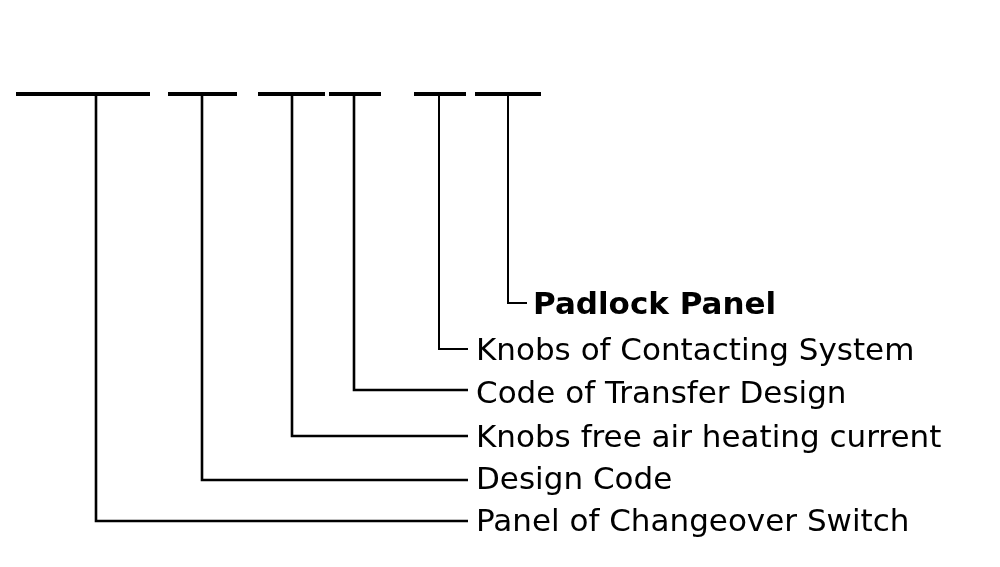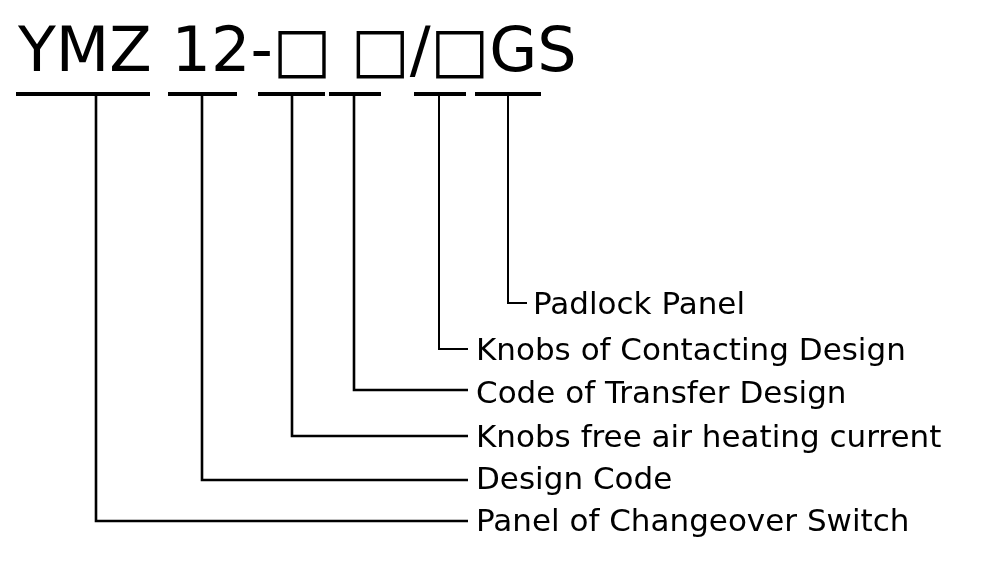--- a/index.html
+++ b/index.html
@@ -42,21 +42,20 @@
     color: #000000;
     white-space: pre;
     font-weight: 400;
   }
 </style>
 </head>
 <body>
 
 <div id="canvas">
 
-  <div class="code-title">YMZ 12-□ □/□GS</div>
 
   <svg id="diagram-svg" viewBox="0 0 1000 567" xmlns="http://www.w3.org/2000/svg" aria-hidden="true">
     <g id="underlines" stroke="#000000" stroke-linecap="butt" fill="none">
         <line x1="475" y1="94" x2="541" y2="94" stroke-width="4"></line>
         <line x1="414" y1="94" x2="466" y2="94" stroke-width="4"></line>
         <line x1="329" y1="94" x2="381" y2="94" stroke-width="4"></line>
         <line x1="258" y1="94" x2="325" y2="94" stroke-width="4"></line>
         <line x1="168" y1="94" x2="237" y2="94" stroke-width="4"></line>
         <line x1="16" y1="94" x2="150" y2="94" stroke-width="4"></line>
       </g>
@@ -64,21 +63,21 @@
         <path d="M 508 94 L 508 303 L 527 303" stroke-width="2"></path>
         <path d="M 439 94 L 439 349 L 468 349" stroke-width="2"></path>
         <path d="M 354 94 L 354 390 L 468 390" stroke-width="2.6"></path>
         <path d="M 292 94 L 292 436 L 468 436" stroke-width="2.6"></path>
         <path d="M 202 94 L 202 480 L 468 480" stroke-width="2.6"></path>
         <path d="M 96 94 L 96 521 L 468 521" stroke-width="2.6"></path>
       </g>
   </svg>
 
   <div id="labels-layer">
-      <div class="label" style="left: 533px; top: 286px;">Padlock Panel</div>
-      <div class="label" style="left: 476px; top: 332px;">Knobs of Contacting Design</div>
+      <div class="label" style="left: 533px; top: 286px; font-weight: bold;">Padlock Panel</div>
+      <div class="label" style="left: 476px; top: 332px;">Knobs of Contacting System</div>
       <div class="label" style="left: 476px; top: 375px;">Code of Transfer Design</div>
       <div class="label" style="left: 476px; top: 419px;">Knobs free air heating current</div>
       <div class="label" style="left: 476px; top: 461px;">Design Code</div>
       <div class="label" style="left: 476px; top: 503px;">Panel of Changeover Switch</div>
     </div>
 
 </div>
 
 </body></html>

